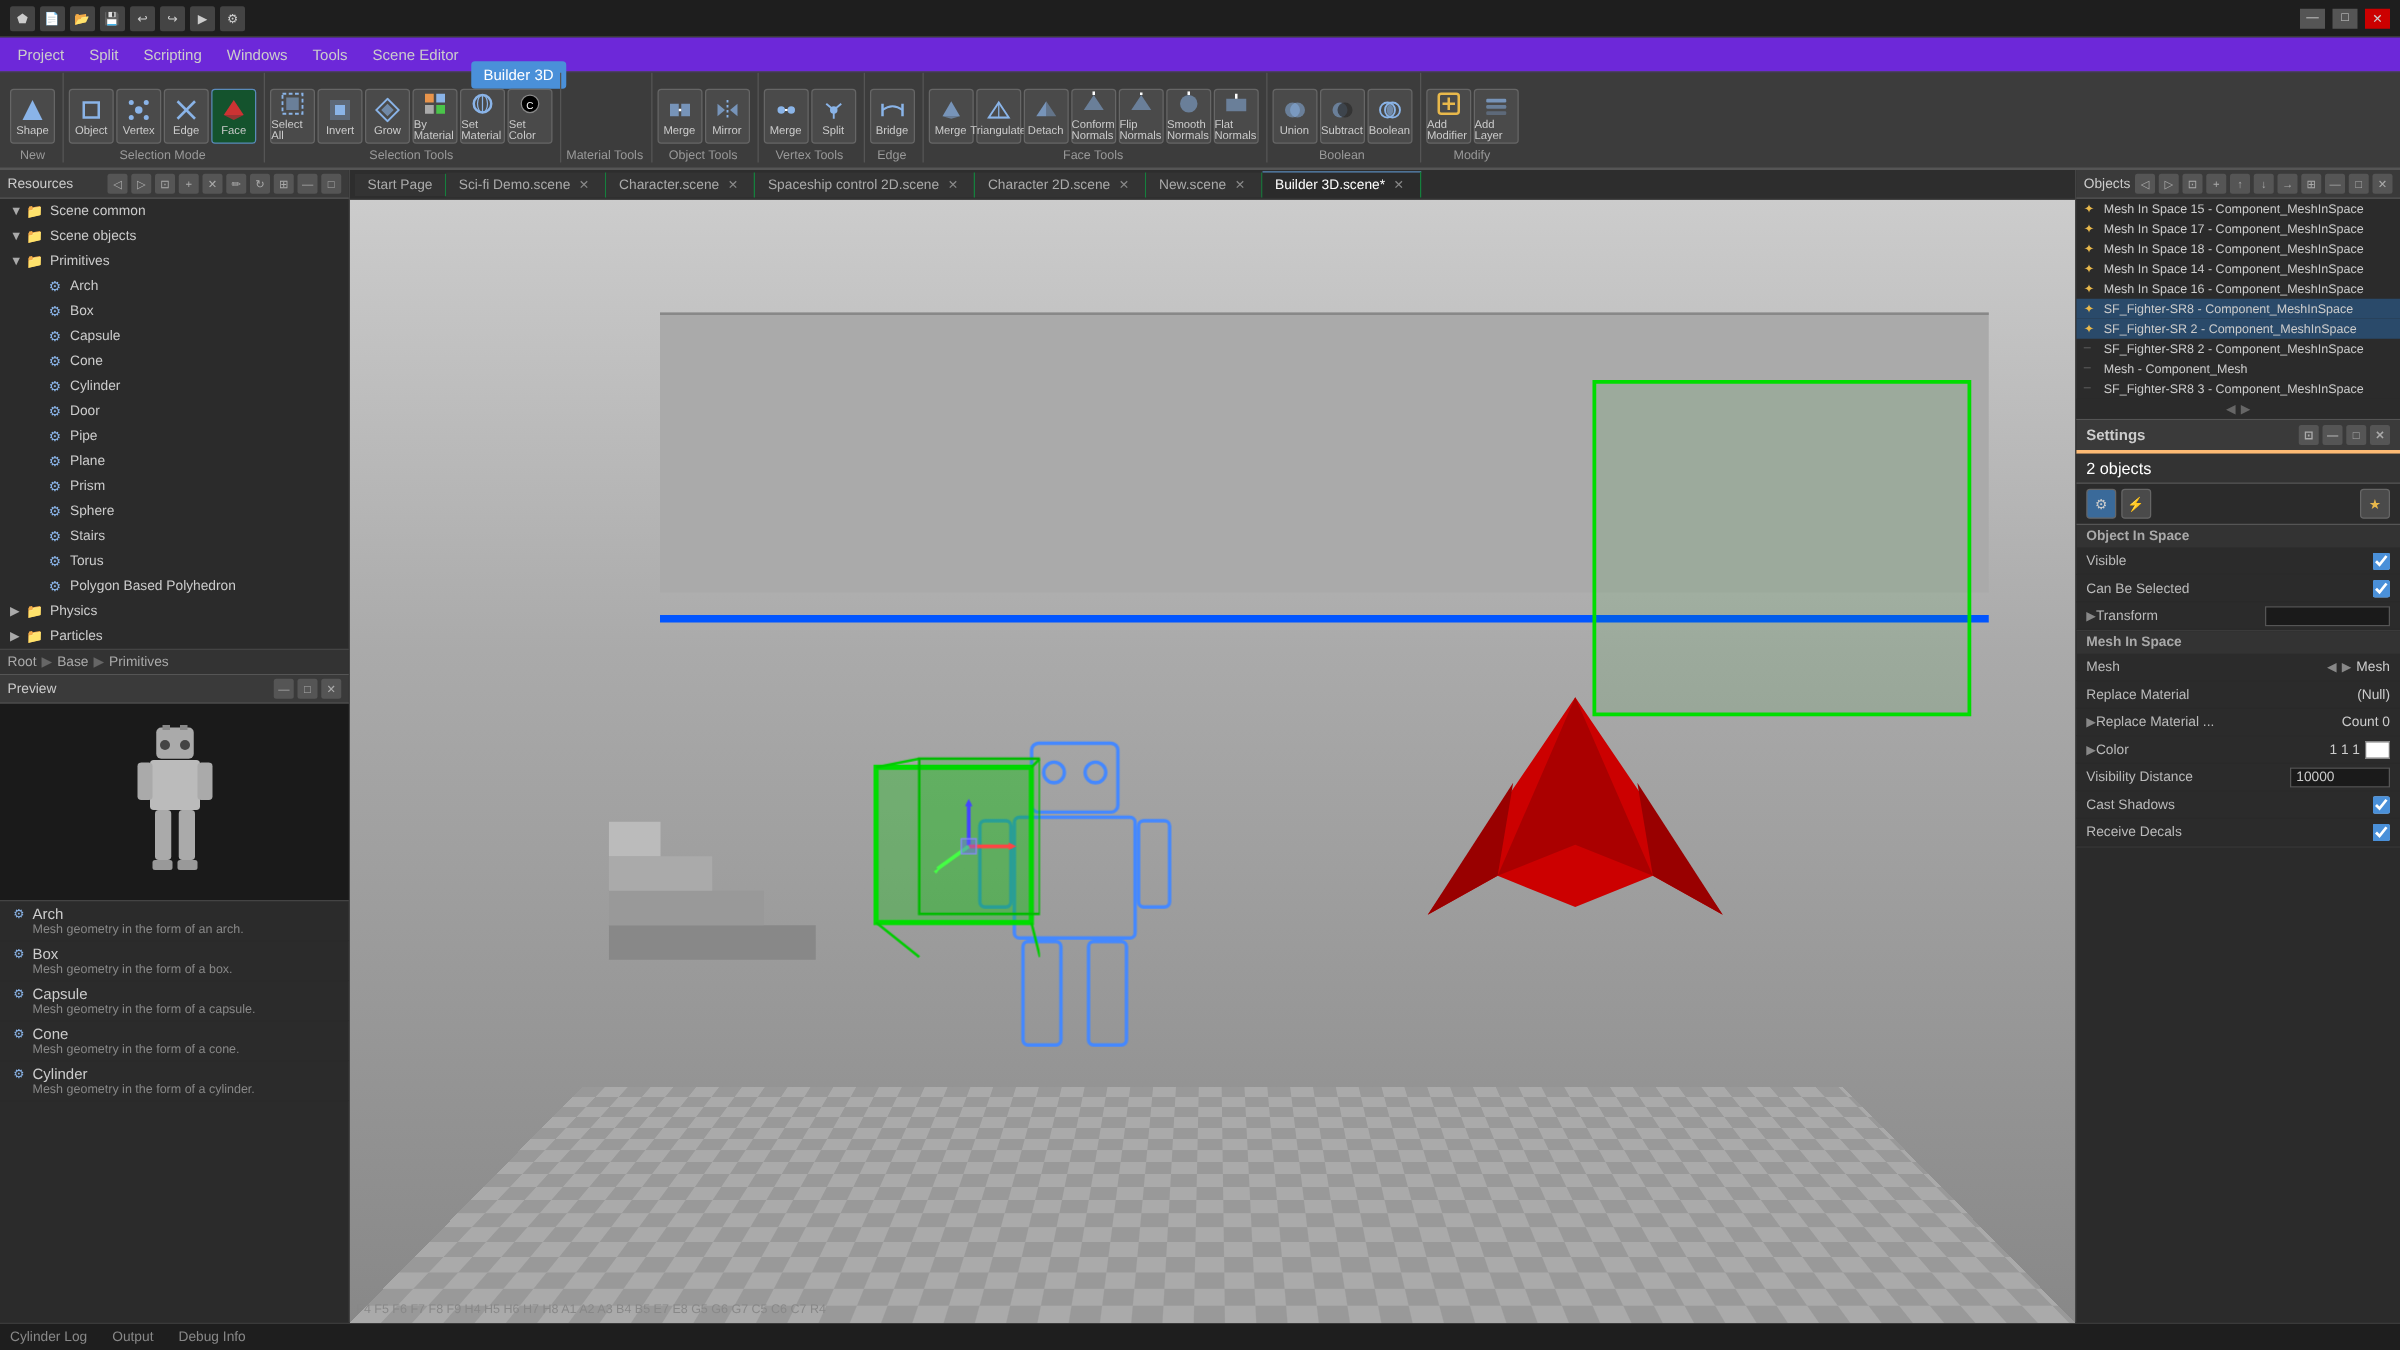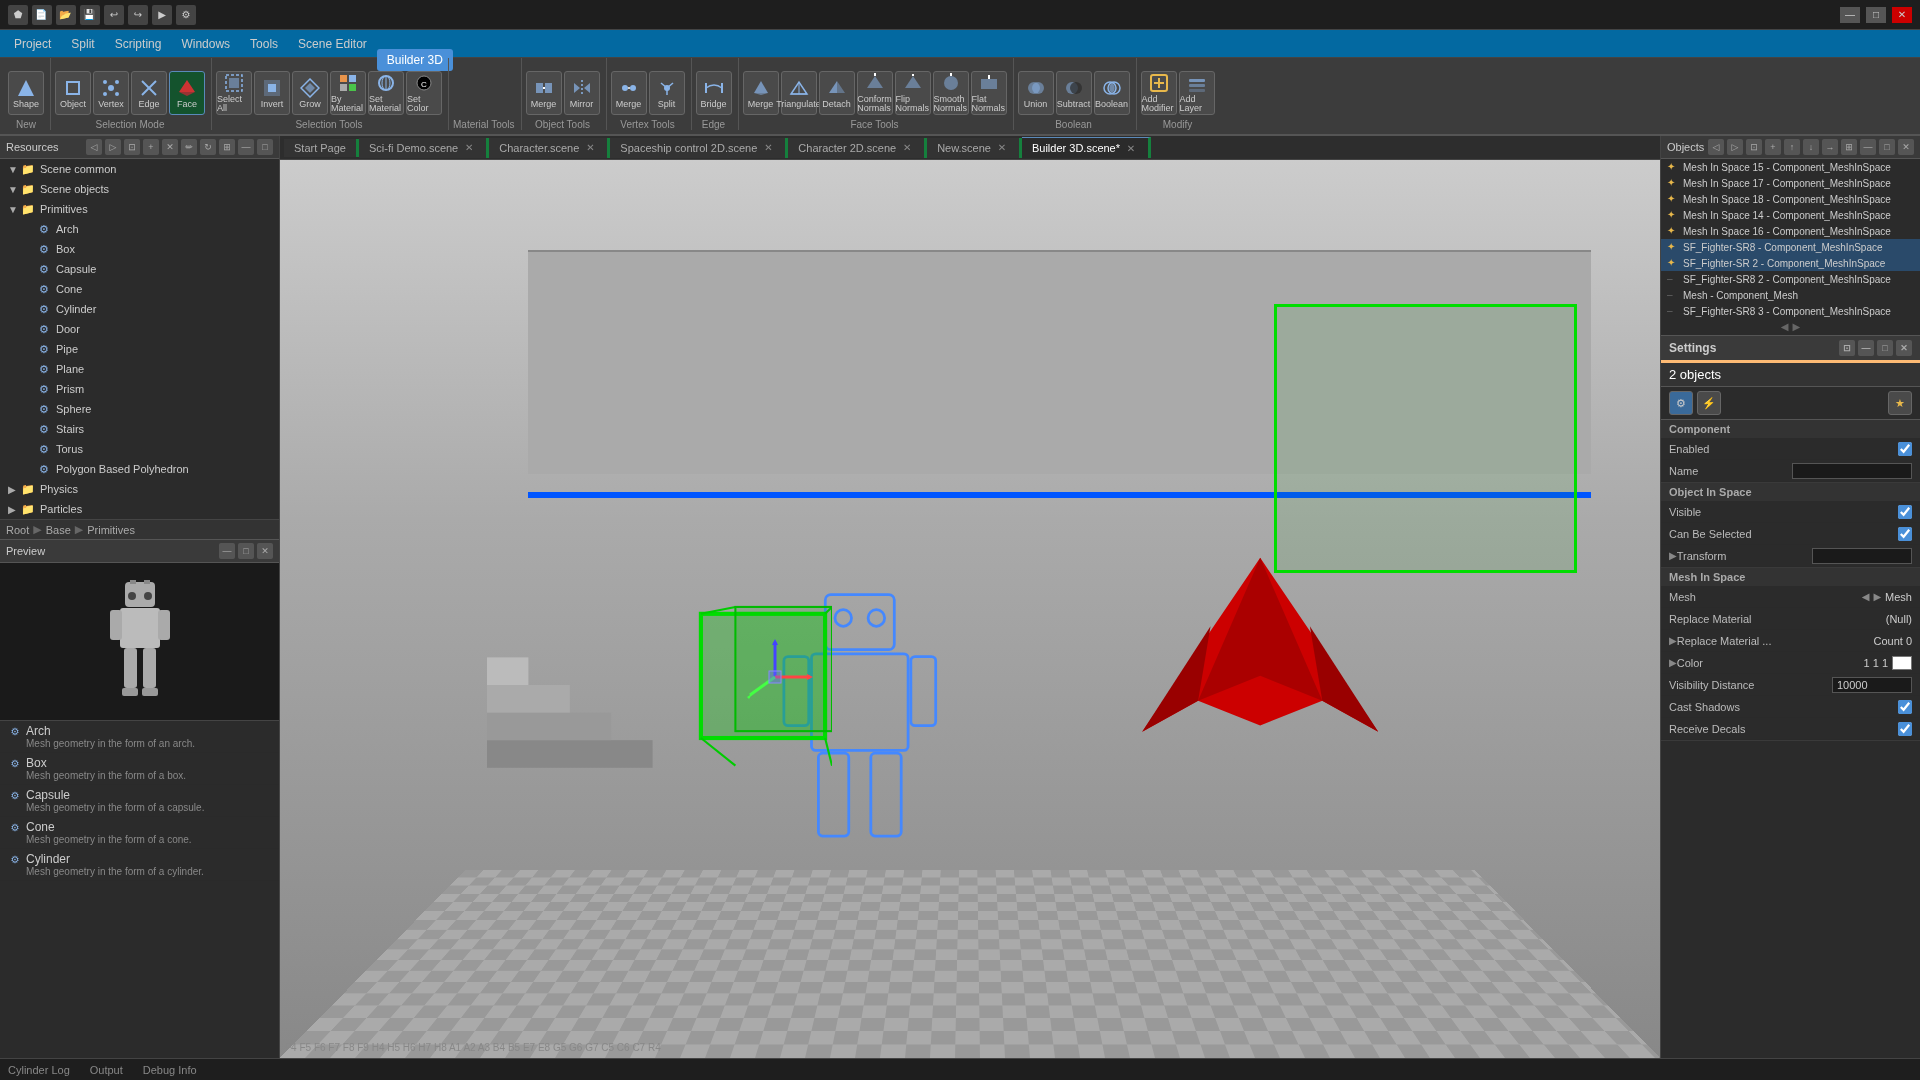--- a/index.html
+++ b/index.html
@@ -6,21 +6,21 @@
     body { font-family: 'Segoe UI', Arial, sans-serif; font-size: 12px; background: #2b2b2b; color: #ccc; width: 1920px; height: 1080px; overflow: hidden; }
 
     
     #title-bar { background: #1e1e1e; height: 30px; display: flex; align-items: center; justify-content: space-between; padding: 0 8px; border-bottom: 1px solid #444; }
     #title-bar .title { flex: 1; text-align: center; color: #bbb; font-size: 13px; }
     #title-bar .window-icons { display: flex; gap: 6px; }
     #title-bar .win-btn { width: 20px; height: 16px; background: #555; border: none; color: #ccc; font-size: 10px; cursor: pointer; display: flex; align-items: center; justify-content: center; }
     #title-bar .app-icon { width: 20px; height: 20px; background: #444; border-radius: 2px; display: flex; align-items: center; justify-content: center; font-size: 10px; cursor: pointer; }
 
     
-    #menu-bar { background: #0369a1; height: 28px; display: flex; align-items: center; padding: 0 4px; border-bottom: 1px solid #444; }
+    #menu-bar { background: #6d28d9; height: 28px; display: flex; align-items: center; padding: 0 4px; border-bottom: 1px solid #444; }
     .menu-item { padding: 4px 10px; color: #ccc; cursor: pointer; font-size: 12px; border-radius: 3px; }
     .menu-item.builder { background: #4a90d9; color: #fff; margin-top: 33px; }
 
     
     #toolbar { background: #3c3c3c; height: 78px; display: flex; align-items: flex-end; padding: 0 4px 4px; border-bottom: 2px solid #555; overflow: hidden; }
     .toolbar-group { display: flex; flex-direction: column; align-items: flex-start; border-right: 1px solid #555; padding: 0 6px 0 4px; height: 100%; justify-content: flex-end; }
     .toolbar-group:last-child { border-right: none; }
     .toolbar-items { display: flex; gap: 2px; margin-bottom: 2px; }
     .toolbar-label { font-size: 10px; color: #999; text-align: center; width: 100%; margin-top: 2px; }
     .tb-btn { width: 36px; height: 44px; background: #4a4a4a; border: 1px solid #666; border-radius: 3px; cursor: pointer; display: flex; flex-direction: column; align-items: center; justify-content: center; gap: 2px; font-size: 9px; color: #ccc; }
@@ -60,21 +60,21 @@
     #bottom-list { flex: 1; overflow-y: auto; border-top: 1px solid #444; }
     .bottom-list-item { padding: 3px 8px; cursor: pointer; border-bottom: 1px solid #2a2a2a; }
     .bottom-list-item .item-name { font-size: 12px; color: #ccc; font-weight: 500; display: flex; align-items: center; gap: 4px; }
     .bottom-list-item .item-desc { font-size: 10px; color: #888; padding-left: 18px; }
     .item-icon { width: 14px; height: 14px; display: inline-flex; align-items: center; justify-content: center; font-size: 10px; }
     .item-icon.gear { color: #8ab4e8; }
 
     
     #viewport { flex: 1; display: flex; flex-direction: column; background: #1a1a1a; position: relative; }
     #tabs-bar { background: #2d2d2d; display: flex; align-items: center; border-bottom: 1px solid #444; height: 24px; padding: 0 4px; overflow-x: auto; }
-    .tab { display: flex; align-items: center; padding: 3px 10px; font-size: 11px; cursor: pointer; border-right: 3px solid #15803d; color: #aaa; background: #333; white-space: nowrap; gap: 4px; }
+    .tab { display: flex; align-items: center; padding: 3px 10px; font-size: 11px; cursor: pointer; border-right: 1px solid #15803d; color: #aaa; background: #333; white-space: nowrap; gap: 4px; }
     .tab.active { background: #2b2b2b; color: #fff; border-top: 1px solid #5a8aba; }
     .tab .close-btn { width: 14px; height: 14px; background: none; border: none; color: #888; cursor: pointer; font-size: 10px; display: flex; align-items: center; justify-content: center; }
     #viewport-canvas { flex: 1; background: linear-gradient(135deg, #4a4a4a 0%, #555 50%, #3a3a3a 100%); position: relative; overflow: hidden; }
 
     
     #right-panel { width: 260px; display: flex; flex-direction: column; border-left: 1px solid #444; background: #2b2b2b; }
     #objects-panel { height: 200px; display: flex; flex-direction: column; border-bottom: 1px solid #555; }
     .objects-list { flex: 1; overflow-y: auto; }
     .obj-item { padding: 2px 6px; font-size: 10px; color: #ccc; cursor: pointer; display: flex; align-items: center; gap: 4px; white-space: nowrap; overflow: hidden; }
     .obj-item.selected { background: #2a4a6a; }
@@ -810,35 +810,20 @@
         </div>
       </div>
       <div class="settings-count">2 objects</div>
       <div class="settings-tabs">
         <div class="settings-tab-btn active">⚙</div>
         <div class="settings-tab-btn">⚡</div>
         <div style="flex:1"></div>
         <div class="settings-tab-btn" style="color:#e8b84b;">★</div>
       </div>
 
-      <div class="prop-group">
-        <div class="prop-group-header">Component</div>
-        <div class="prop-row">
-          <span class="prop-label">Enabled</span>
-          <div class="prop-value">
-            <input type="checkbox" class="prop-checkbox" checked="" style="">
-          </div>
-        </div>
-        <div class="prop-row">
-          <span class="prop-label">Name</span>
-          <div class="prop-value">
-            <input type="text" class="prop-input" value="" style="width: 120px;">
-          </div>
-        </div>
-      </div>
 
       <div class="prop-group">
         <div class="prop-group-header">Object In Space</div>
         <div class="prop-row">
           <span class="prop-label">Visible</span>
           <div class="prop-value">
             <input type="checkbox" class="prop-checkbox" checked="" style="">
           </div>
         </div>
         <div class="prop-row">

